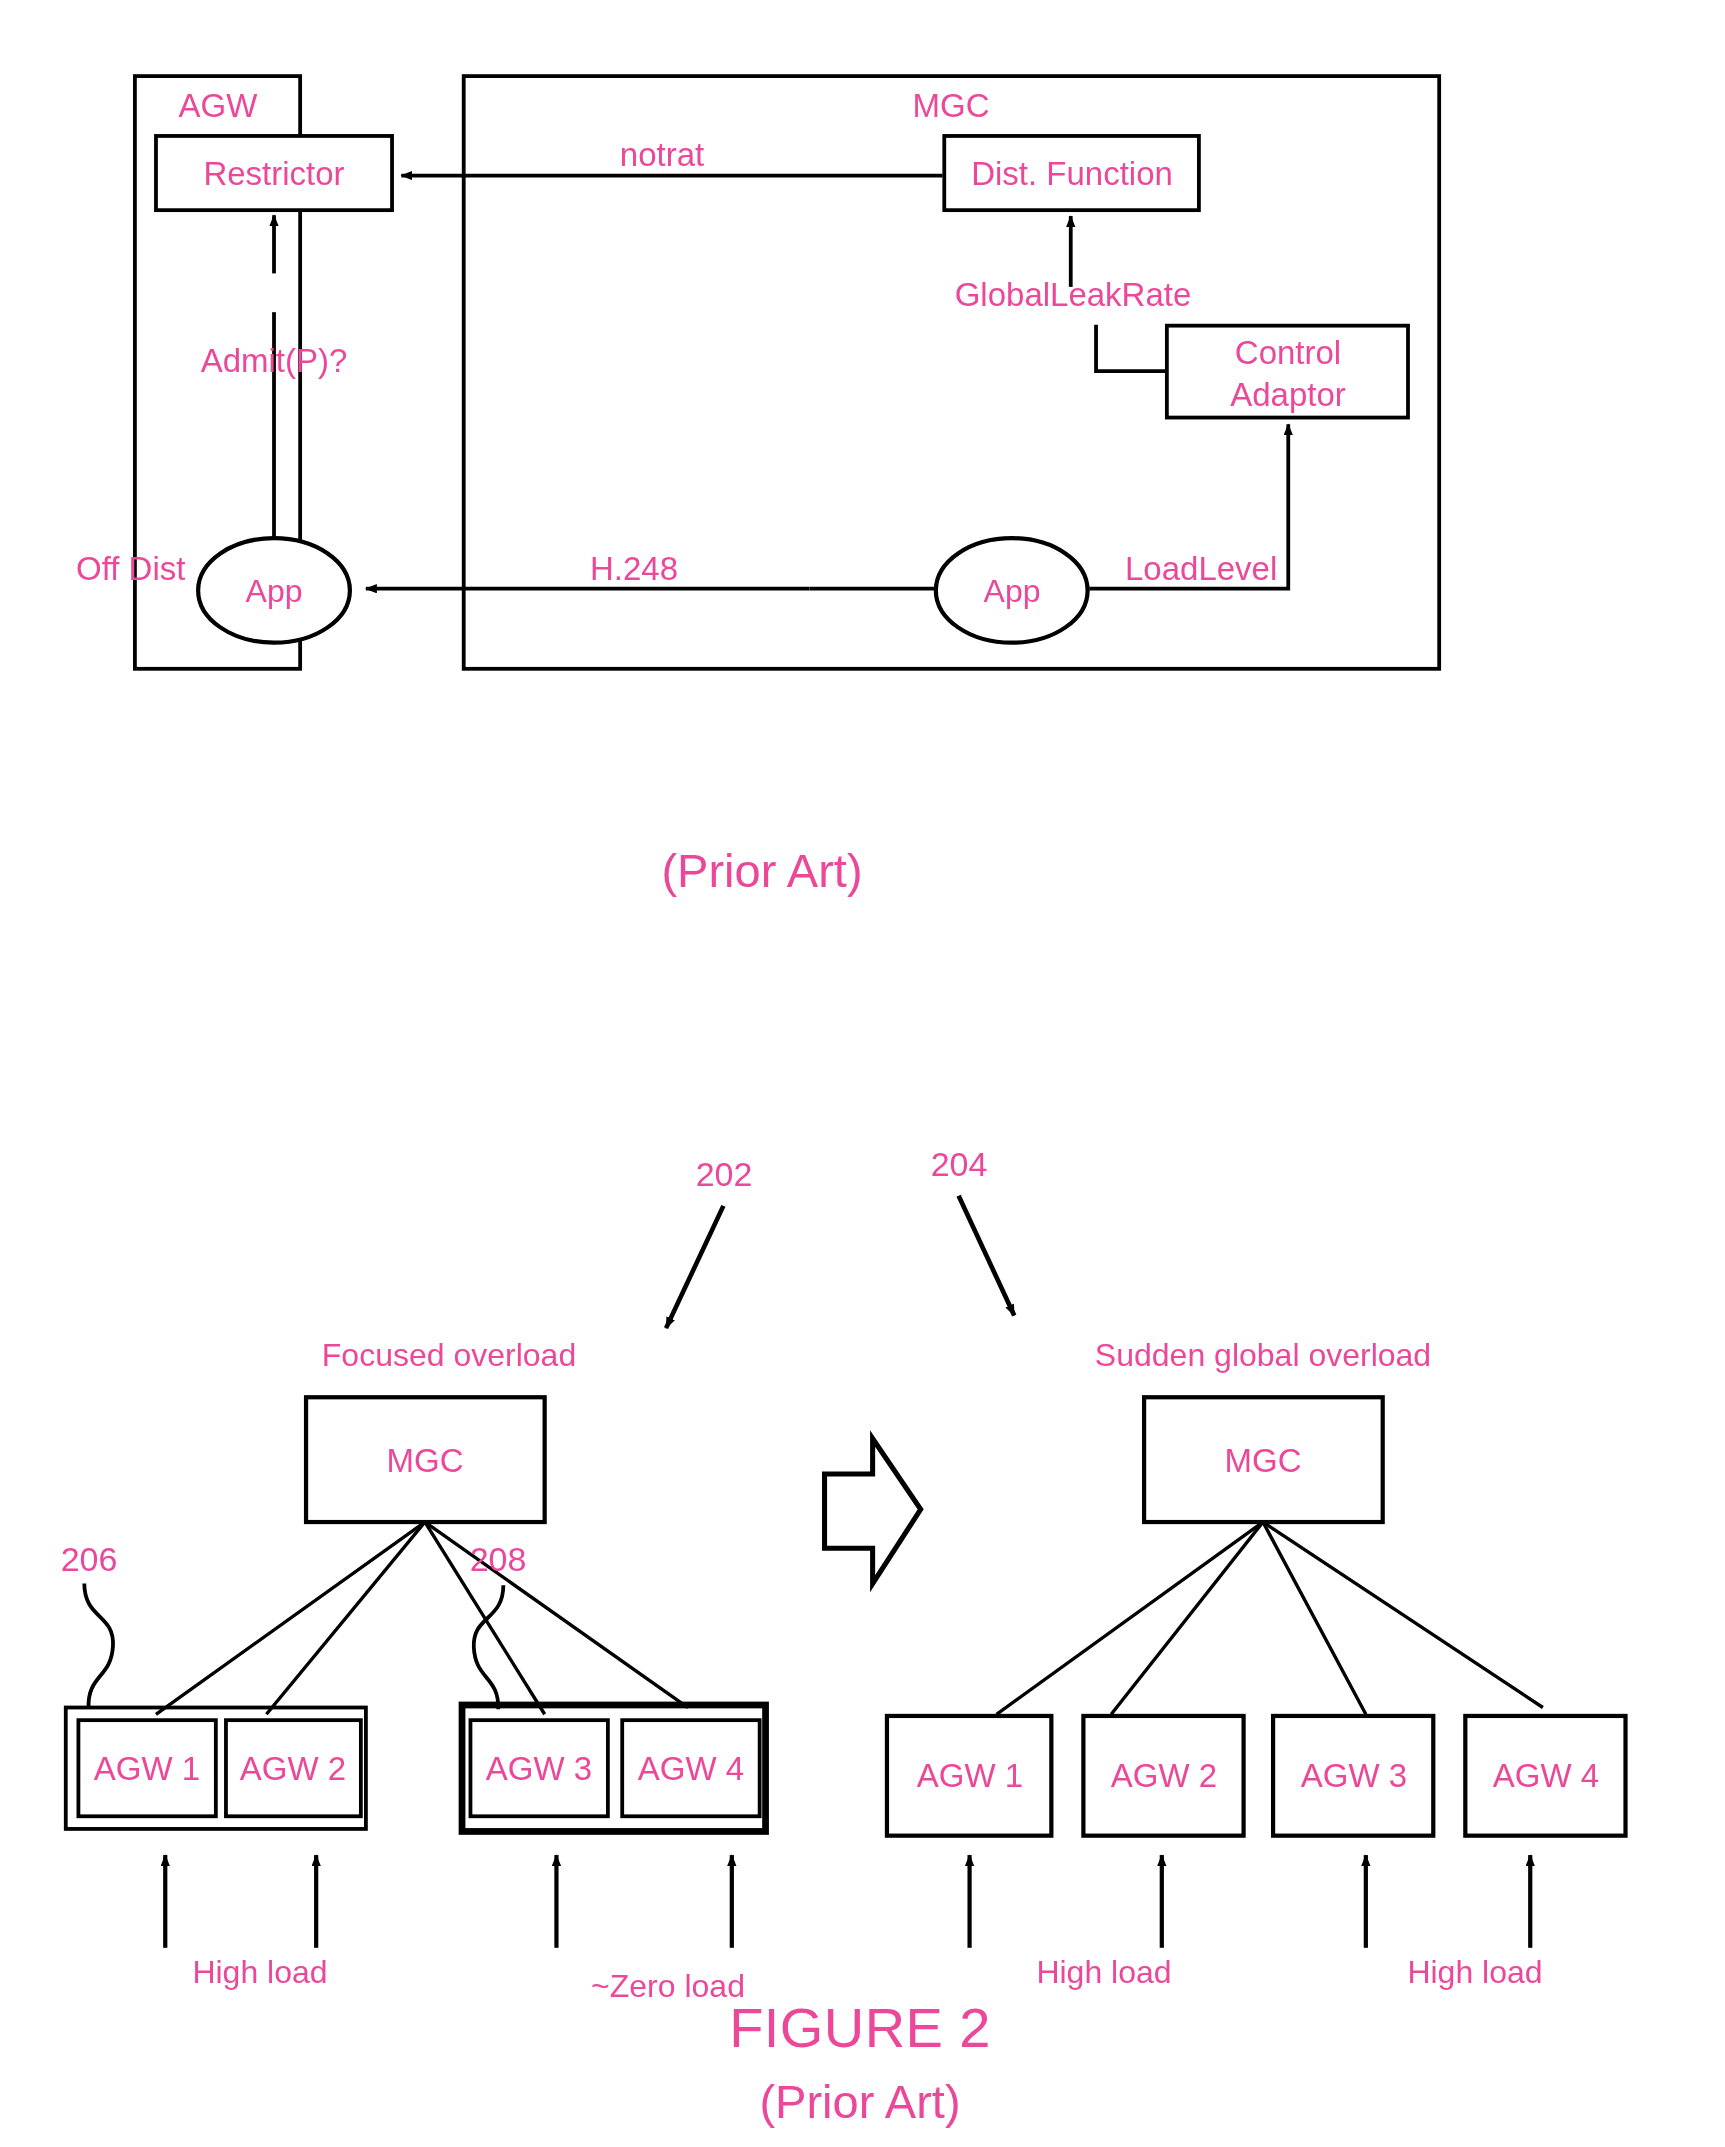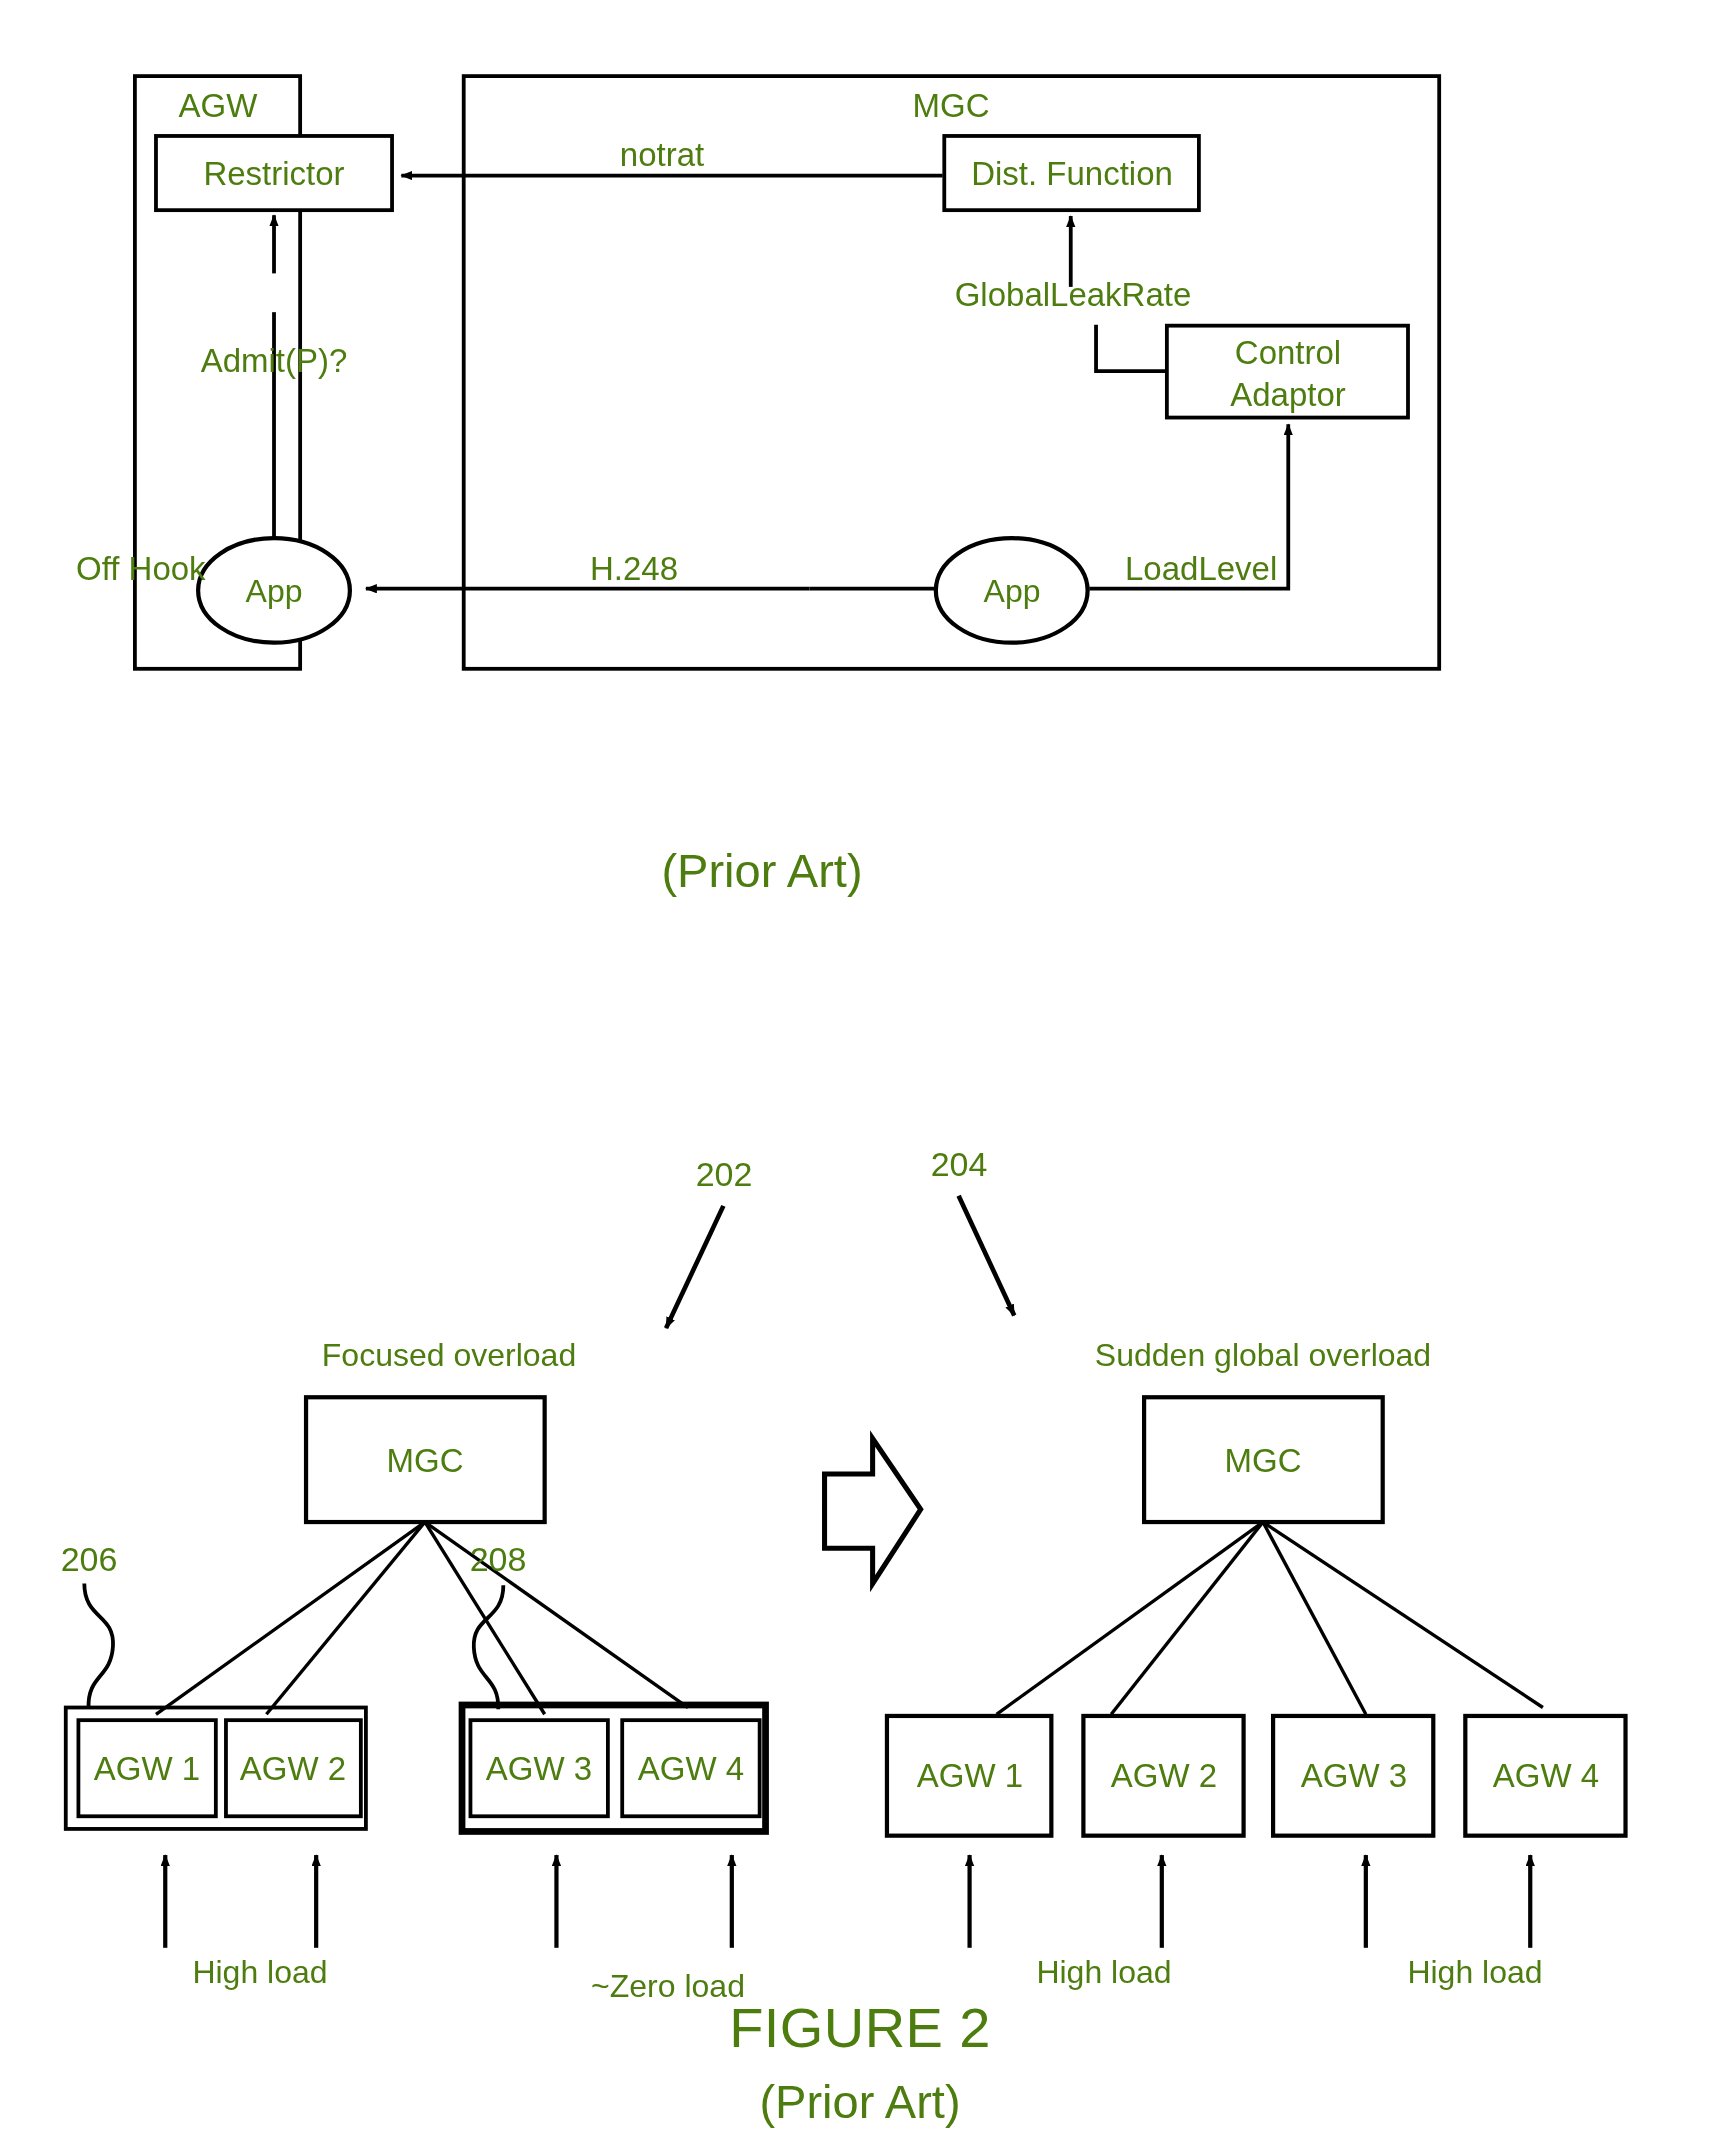--- a/index.html
+++ b/index.html
@@ -27,21 +27,21 @@
     top: 0;
     width: 1725px;
     height: 2147px;
     pointer-events: none;
   }
   .lbl {
     position: absolute;
     white-space: nowrap;
     line-height: 1;
     font-family: "Liberation Sans", sans-serif;
-    color: #4d7c0f;
+    color: #ec4899;
   }
   .c  { transform: translateX(-50%); }      
 
   
   .t-box      { font-size: 33px; }
   .t-boxsm    { font-size: 32px; }
   .t-edge     { font-size: 33px; }
   .t-panel    { font-size: 32px; }
   .t-ref      { font-size: 34px; }
   .t-load     { font-size: 32px; margin-left: 20px; }
@@ -144,21 +144,21 @@
   <div class="lbl c t-box" style="left:274px; top:157px;">Restrictor</div>
   <div class="lbl c t-box" style="left:1072px; top:157px;">Dist. Function</div>
   <div class="lbl c t-box" style="left:1288px; top:336px;">Control</div>
   <div class="lbl c t-box" style="left:1288px; top:378px;">Adaptor</div>
 
   <div class="lbl c t-edge" style="left:662px; top:138px;">notrat</div>
   <div class="lbl c t-edge" style="left:274px; top:344px;">Admit(P)?</div>
   <div class="lbl c t-edge" style="left:1073px; top:278px;">GlobalLeakRate</div>
   <div class="lbl t-edge" style="left:1125px; top:552px;">LoadLevel</div>
   <div class="lbl c t-edge" style="left:634px; top:552px;">H.248</div>
-  <div class="lbl t-edge" style="left:76px; top:552px;">Off Hook</div>
+  <div class="lbl t-edge" style="left:76px; top:552px;">Off Dist</div>
 
   <div class="lbl c t-boxsm" style="left:274px; top:575px;">App</div>
   <div class="lbl c t-boxsm" style="left:1012px; top:575px;">App</div>
 
   <div class="lbl c t-prior" style="left:762px; top:847px;">(Prior Art)</div>
 
   <div class="lbl c t-ref" style="left:724px; top:1157px;">202</div>
   <div class="lbl c t-ref" style="left:959px; top:1147px;">204</div>
   <div class="lbl c t-ref" style="left:89px; top:1542px;">206</div>
   <div class="lbl c t-ref" style="left:498px; top:1542px;">208</div>

